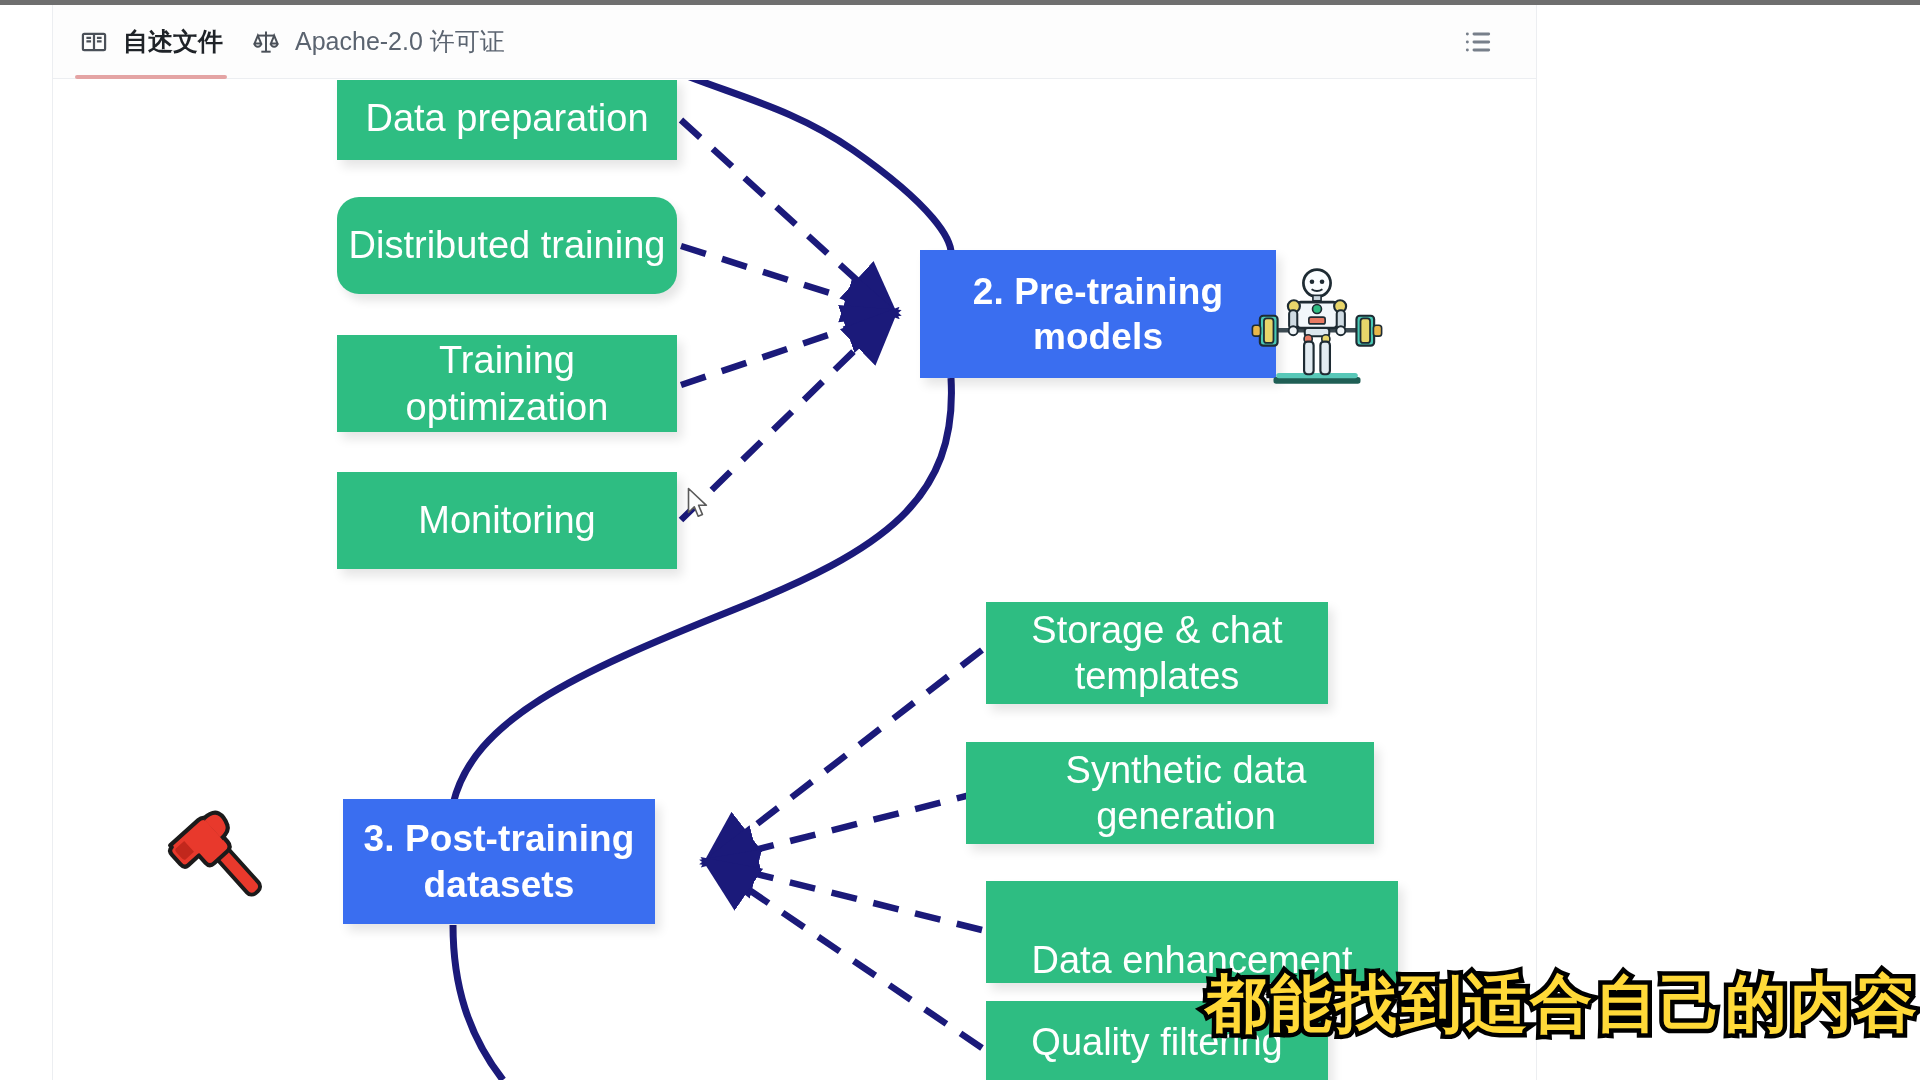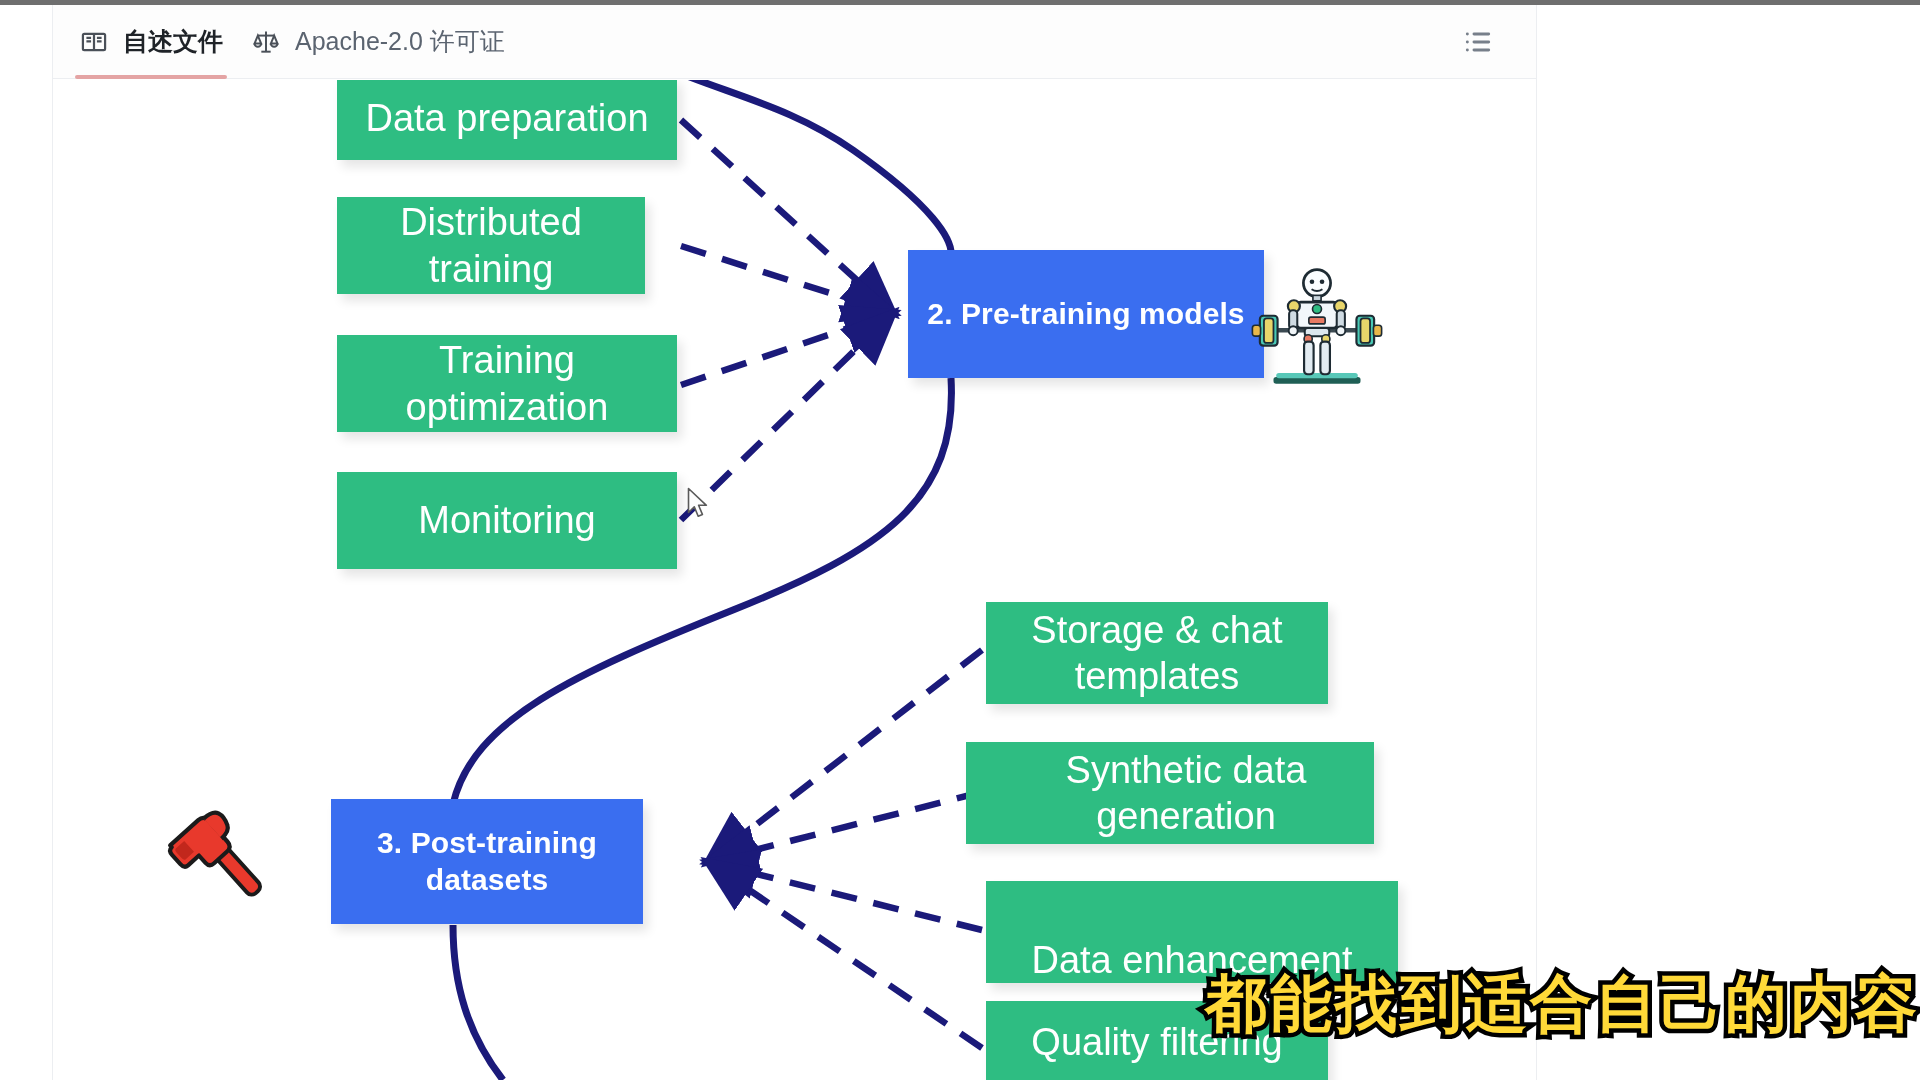--- a/index.html
+++ b/index.html
@@ -72,21 +72,21 @@
 
   .node {
     position: absolute;
     display: flex; align-items: center; justify-content: center;
     text-align: center;
     line-height: 1.22;
     color: #ffffff;
     box-shadow: 5px 7px 10px rgba(0,0,0,0.10);
   }
   .node.green { background: #2ebd82; font-size: 38px; }
-  .node.blue  { background: #3a6ef0; font-size: 30px; font-weight: bold; letter-spacing: .1px; }
+  .node.blue  { background: #3a6ef0; font-size: 37px; font-weight: bold; letter-spacing: .1px; margin-left: 12px; }
 
   
   .deco { position: absolute; }
 
   
   .subtitle {
     position: absolute;
     left: 0; width: 1920px;
     top: 962px;
     text-align: right;
@@ -182,21 +182,21 @@
           <path d="M 929 712 L 655 782"></path>
           <path d="M 929 850 L 655 782"></path>
           <path d="M 929 968 L 655 782"></path>
         </g>
       </svg>
 
       <div class="node green" style="left:284px;top:-3px;width:340px;height:83px;">
         <span>Data preparation</span>
       </div>
 
-      <div class="node green" style="left:284px;top:117px;width:308px;height:97px;">
+      <div class="node green" style="left:284px;top:117px;width:340px;height:97px;border-radius:22px;">
         <span>Distributed training</span>
       </div>
 
       <div class="node green" style="left:284px;top:255px;width:340px;height:97px;">
         <span>Training optimization</span>
       </div>
 
       <div class="node green" style="left:284px;top:392px;width:340px;height:97px;">
         <span>Monitoring</span>
       </div>

